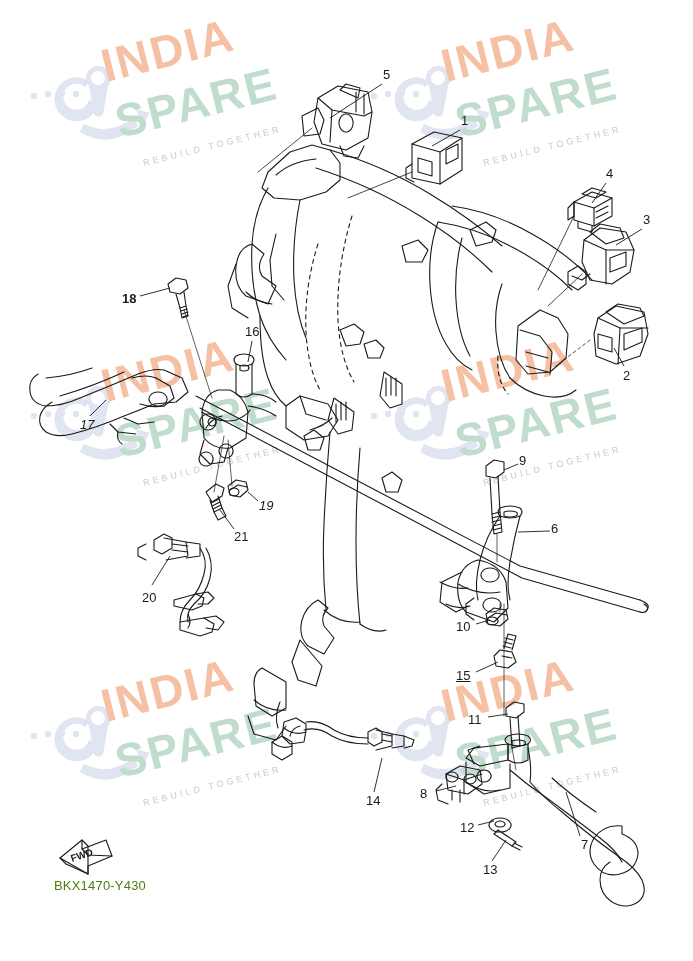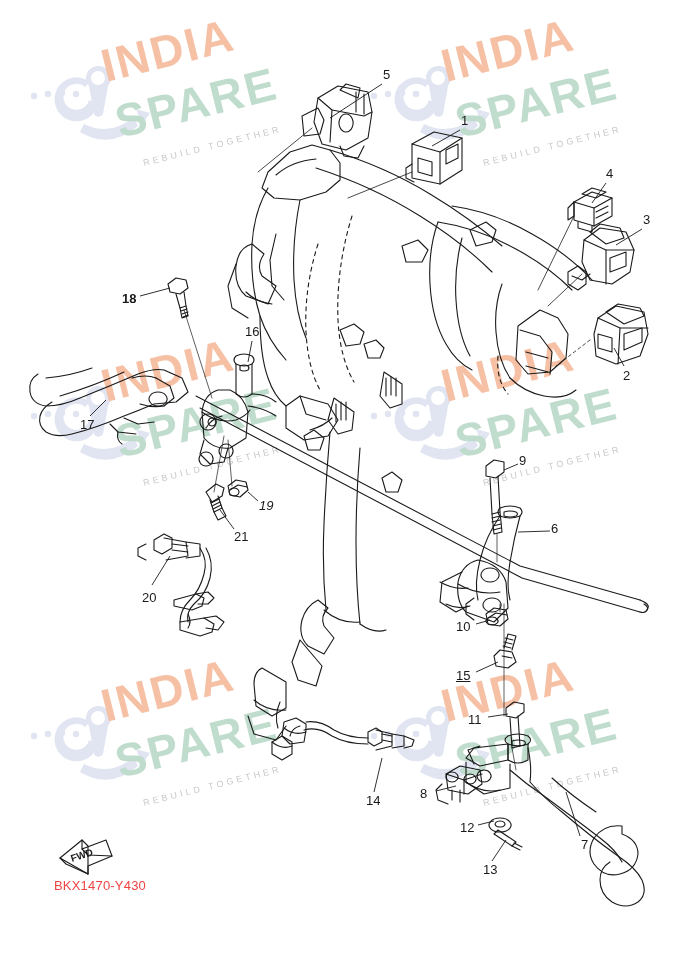--- a/index.html
+++ b/index.html
@@ -48,21 +48,21 @@
     line-height: 1;
     white-space: nowrap;
   }
   #partnum {
     position: absolute;
     left: 54px;
     top: 878px;
     font-family: "Liberation Sans", sans-serif;
     font-size: 13px;
     letter-spacing: 0.2px;
-    color: #ef4444;
+    color: #4d7c0f;
     white-space: nowrap;
   }
   .wm-group { opacity: 1; }
   .wm-india {
     font-family: "Liberation Sans", sans-serif;
     font-weight: bold;
     font-size: 46px;
     fill: #f6c0a4;
     letter-spacing: 2px;
   }
@@ -466,21 +466,21 @@
   </svg>
 
   <div id="label-layer">
     <span class="callout" style="left:383px; top:68px;">5</span>
     <span class="callout" style="left:461px; top:114px;">1</span>
     <span class="callout" style="left:606px; top:167px;">4</span>
     <span class="callout" style="left:643px; top:213px;">3</span>
     <span class="callout" style="left:623px; top:369px;">2</span>
     <span class="callout" style="left:122px; top:292px;font-weight:bold;">18</span>
     <span class="callout" style="left:245px; top:325px;">16</span>
-    <span class="callout" style="left:80px; top:418px;">17</span>
+    <span class="callout" style="left:80px; top:418px;font-style:italic;">17</span>
     <span class="callout" style="left:259px; top:499px;font-style:italic;">19</span>
     <span class="callout" style="left:234px; top:530px;">21</span>
     <span class="callout" style="left:142px; top:591px;">20</span>
     <span class="callout" style="left:519px; top:454px;">9</span>
     <span class="callout" style="left:551px; top:522px;">6</span>
     <span class="callout" style="left:456px; top:620px;">10</span>
     <span class="callout" style="left:456px; top:669px;text-decoration:underline;">15</span>
     <span class="callout" style="left:468px; top:713px;">11</span>
     <span class="callout" style="left:420px; top:787px;">8</span>
     <span class="callout" style="left:460px; top:821px;">12</span>

